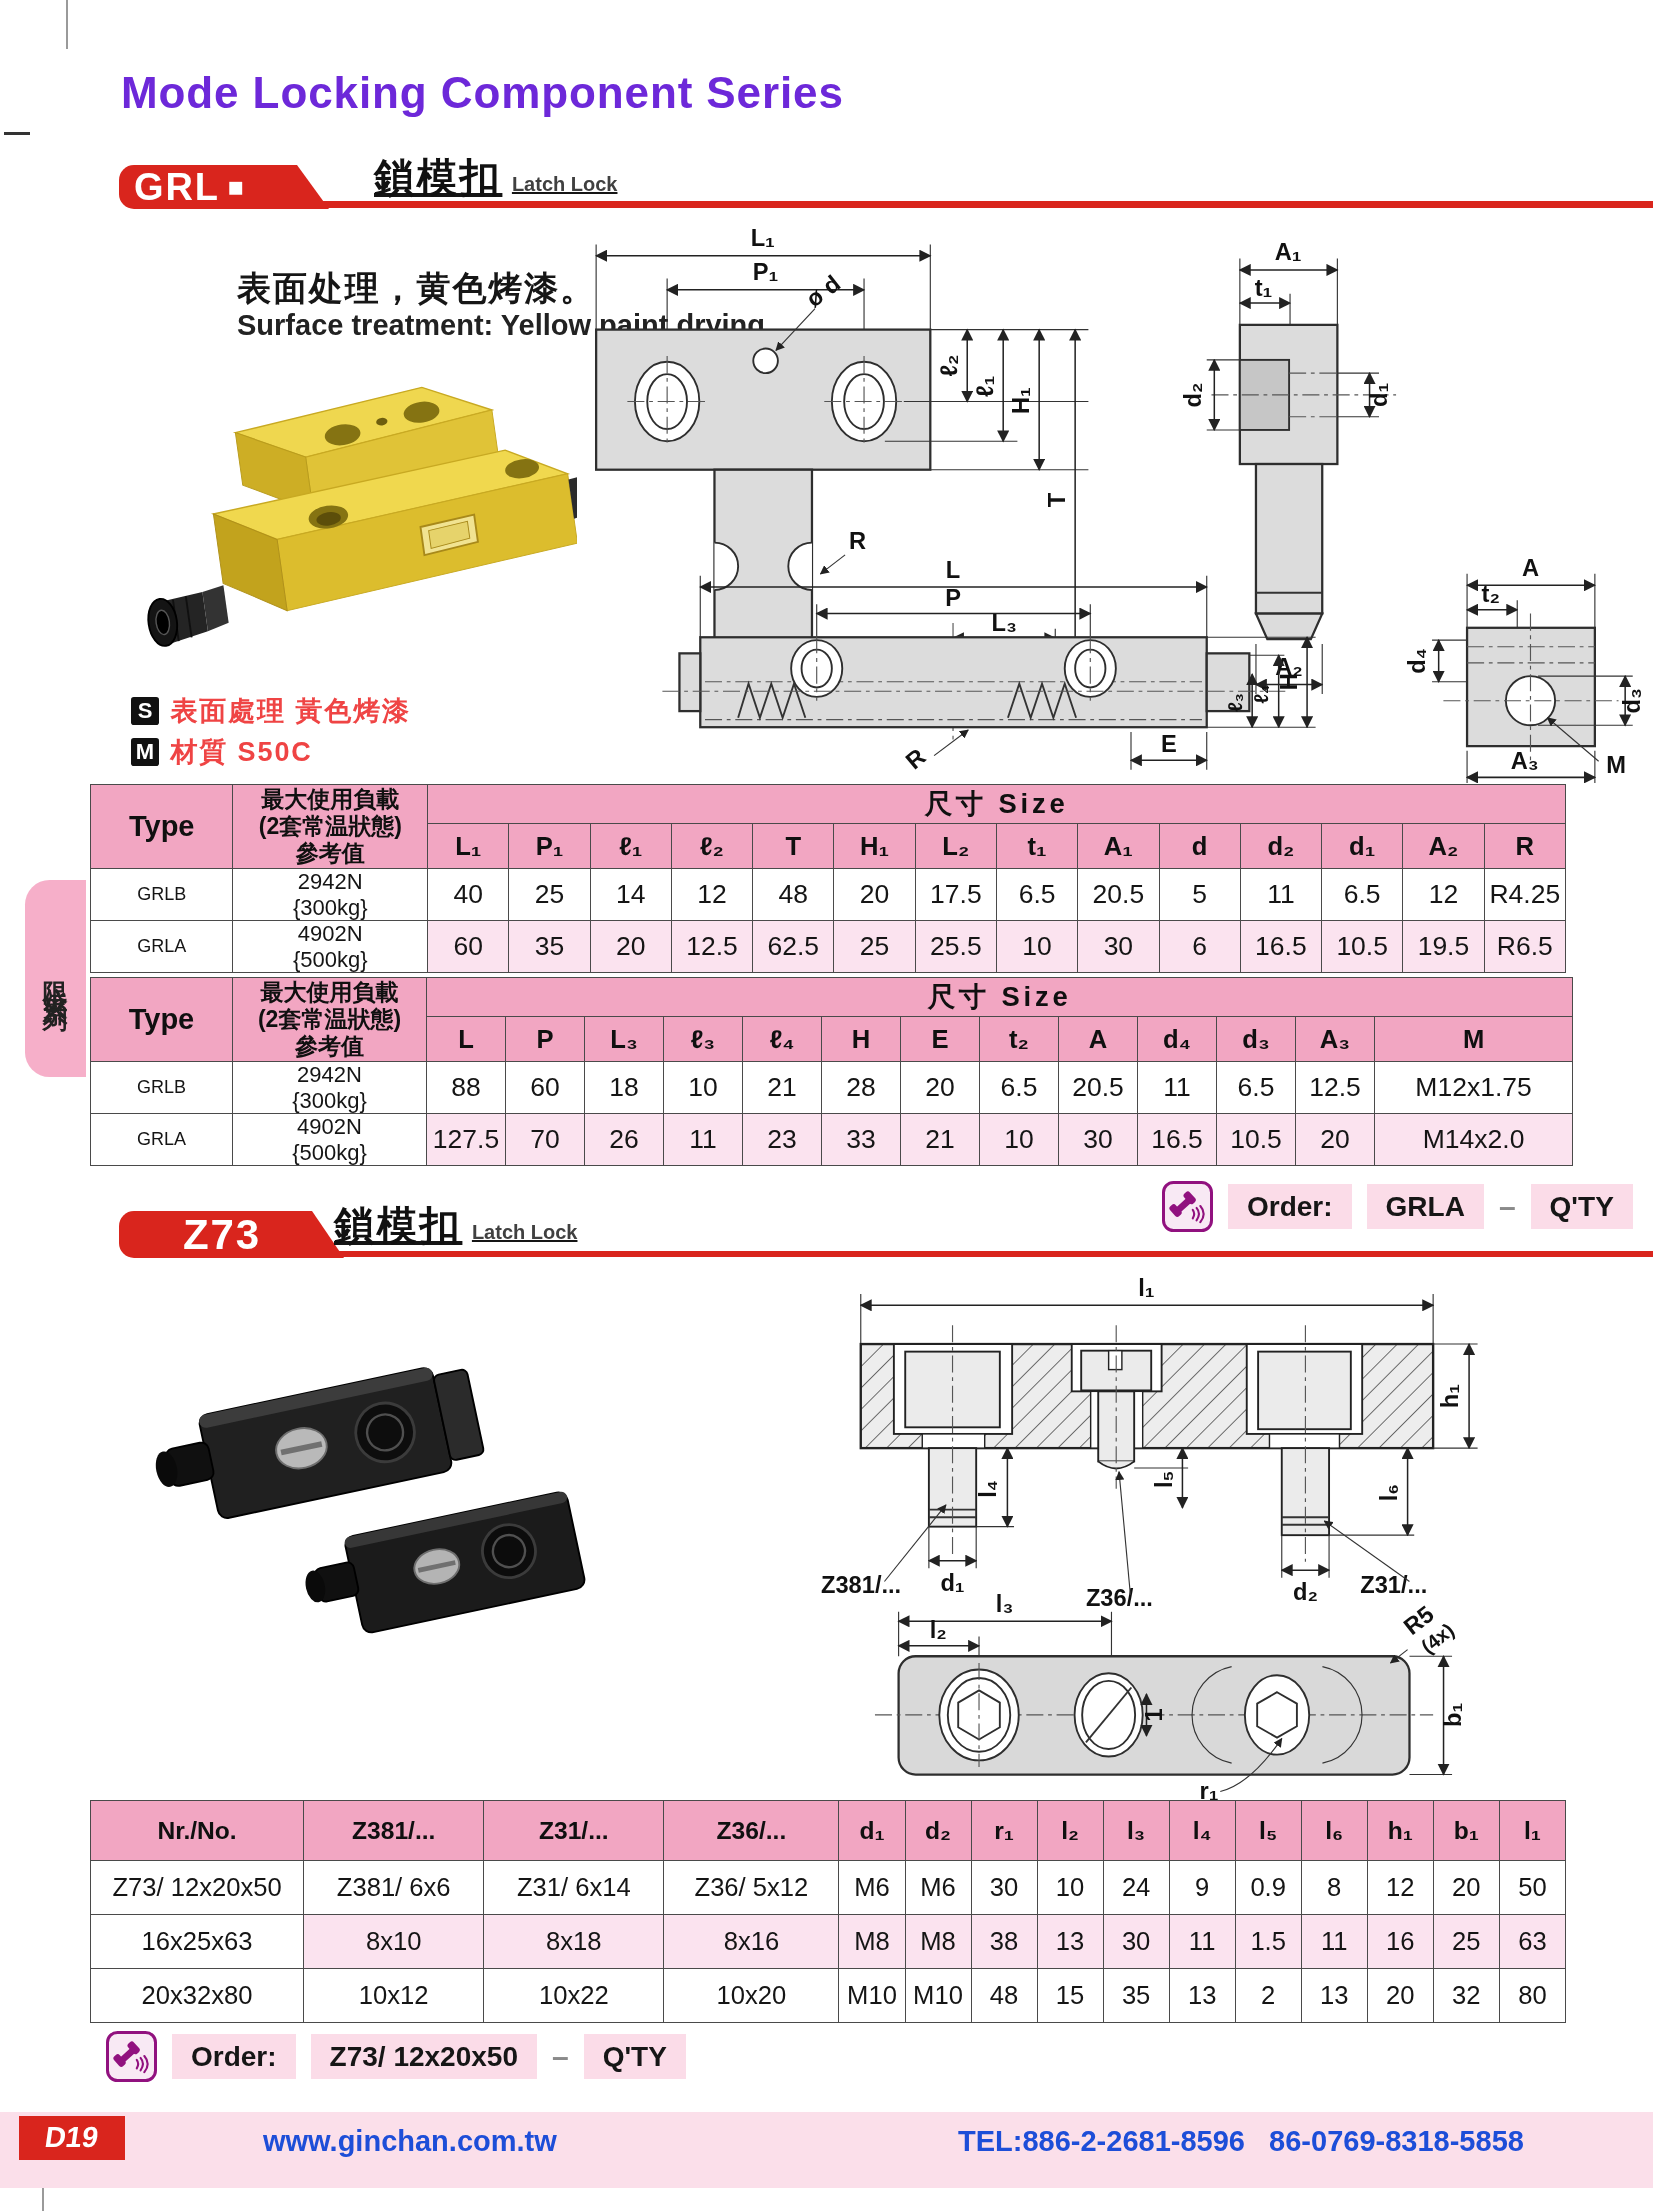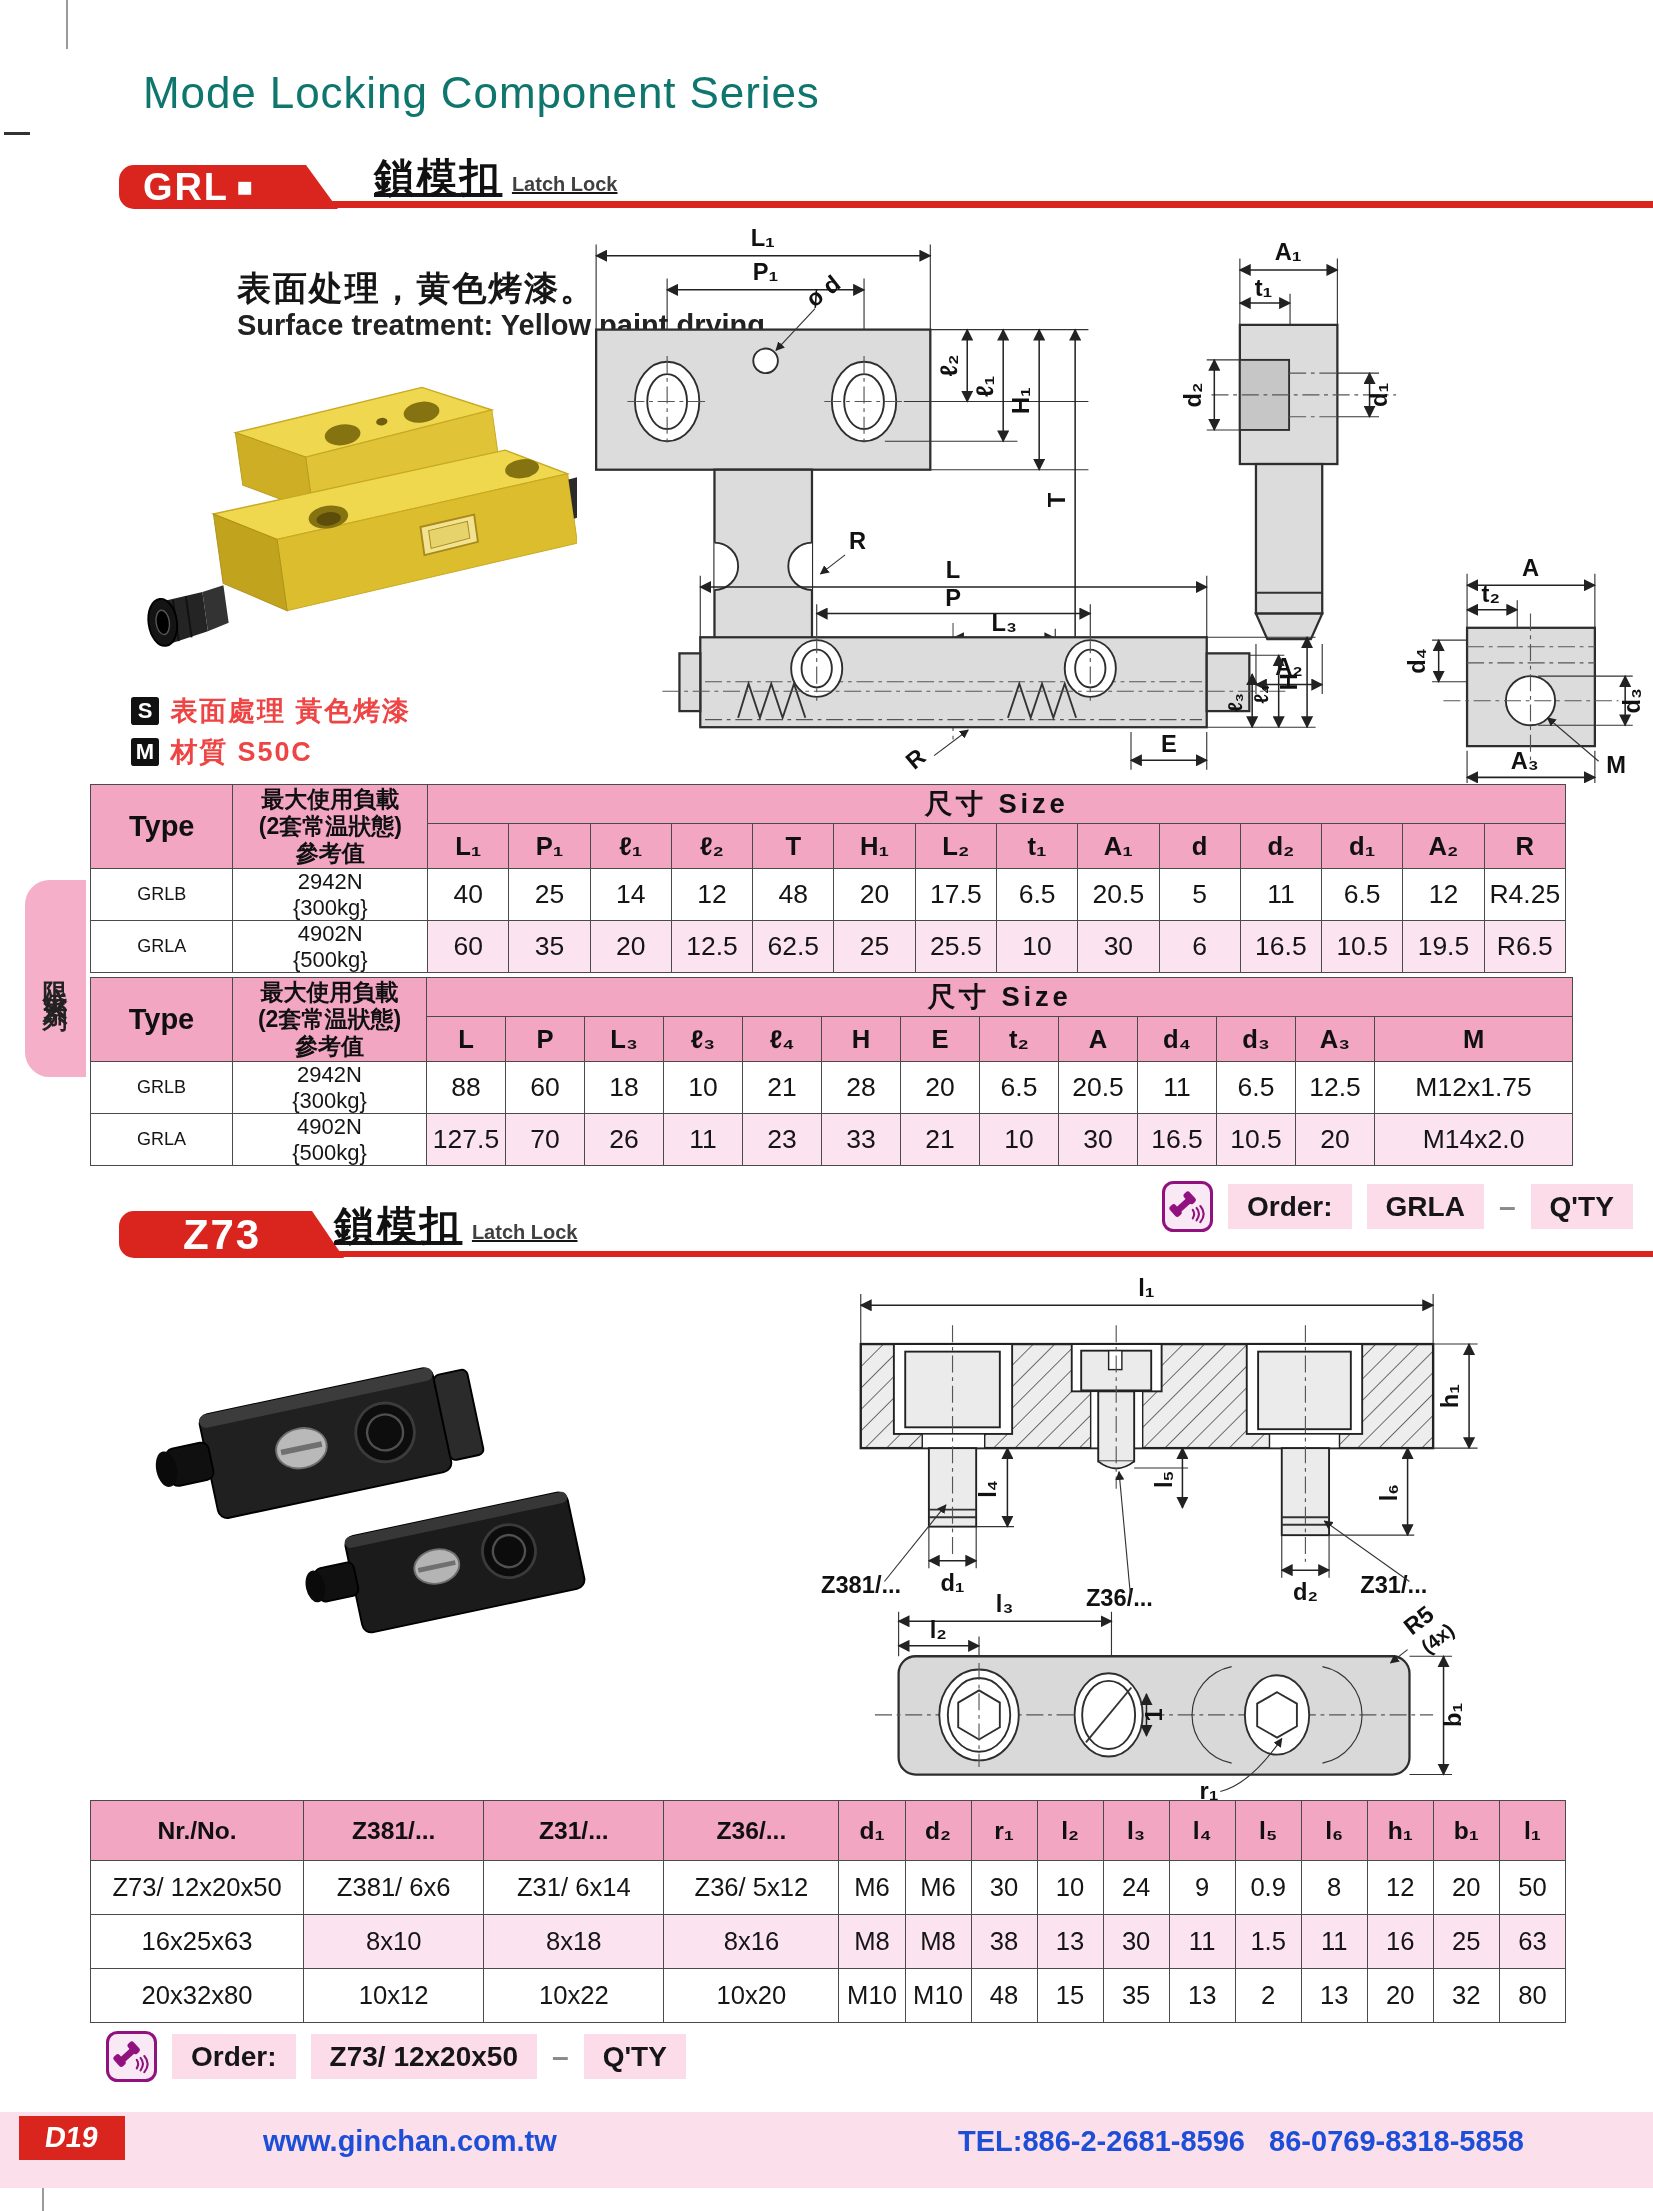--- a/index.html
+++ b/index.html
@@ -3,21 +3,21 @@
 <meta charset="utf-8">
 <style>
   html,body{margin:0;padding:0;background:#ffffff;}
   #canvas{position:relative;width:1653px;height:2212px;background:#fff;overflow:hidden;
           font-family:"Liberation Sans","DejaVu Sans",sans-serif;color:#151515;}
   .abs{position:absolute;}
 
   
   .title-row{display:flex;align-items:baseline;}
   .title-zh{font-size:70px;font-weight:bold;color:#0f0f0f;letter-spacing:11.4px;}
-  .title-en{font-size:44px;font-weight:normal;color:#0f766e;margin-left:31px;letter-spacing:0.9px;}
+  .title-en{font-size:44px;font-weight:bold;color:#6d28d9;margin-left:9px;letter-spacing:0.9px;}
 
   
   .badge{background:#D9251D;color:#fff;font-weight:bold;display:flex;align-items:center;
          border-radius:15px 0 0 15px;
          clip-path:polygon(0 0, calc(100% - 32px) 0, 100% 100%, 0 100%);}
   .badge .txt{font-size:38px;letter-spacing:1.9px;}
   .badge .sq{font-size:26.5px;margin-left:7.6px;line-height:1;}
   .rule{background:#D9251D;}
   .sec-head{display:flex;align-items:baseline;text-decoration:underline;}
   .sec-zh{font-size:40px;font-weight:bold;color:#111;letter-spacing:2.8px;}
@@ -82,21 +82,21 @@
 
 <div id="canvas">
 
   <div class="abs" style="left:66px;top:0;width:1.9px;height:49px;background:#9a9a9a;"></div>
   <div class="abs" style="left:3.8px;top:132px;width:26.5px;height:2.8px;background:#333;"></div>
 
   <div class="abs title-row" style="left:112px;top:68px;">
     <span class="title-en">Mode Locking Component Series</span>
   </div>
 
-  <div class="abs badge" style="left:119px;top:165px;width:195px;height:44px;padding-left:24px;">
+  <div class="abs badge" style="left:119px;top:165px;width:195px;height:44px;padding-left:15px;">
     <span class="txt">GRL</span>
     <span class="sq">■</span>
   </div>
   <div class="abs rule" style="left:274px;top:201px;width:1379px;height:6.6px;"></div>
   <div class="abs sec-head" style="left:374px;top:150px;">
     <span class="sec-zh">鎖模扣</span>
     <span class="sec-en">Latch Lock</span>
   </div>
 
   <div class="abs surf-zh" style="left:237px;top:266px;">表面处理，黄色烤漆。</div>

